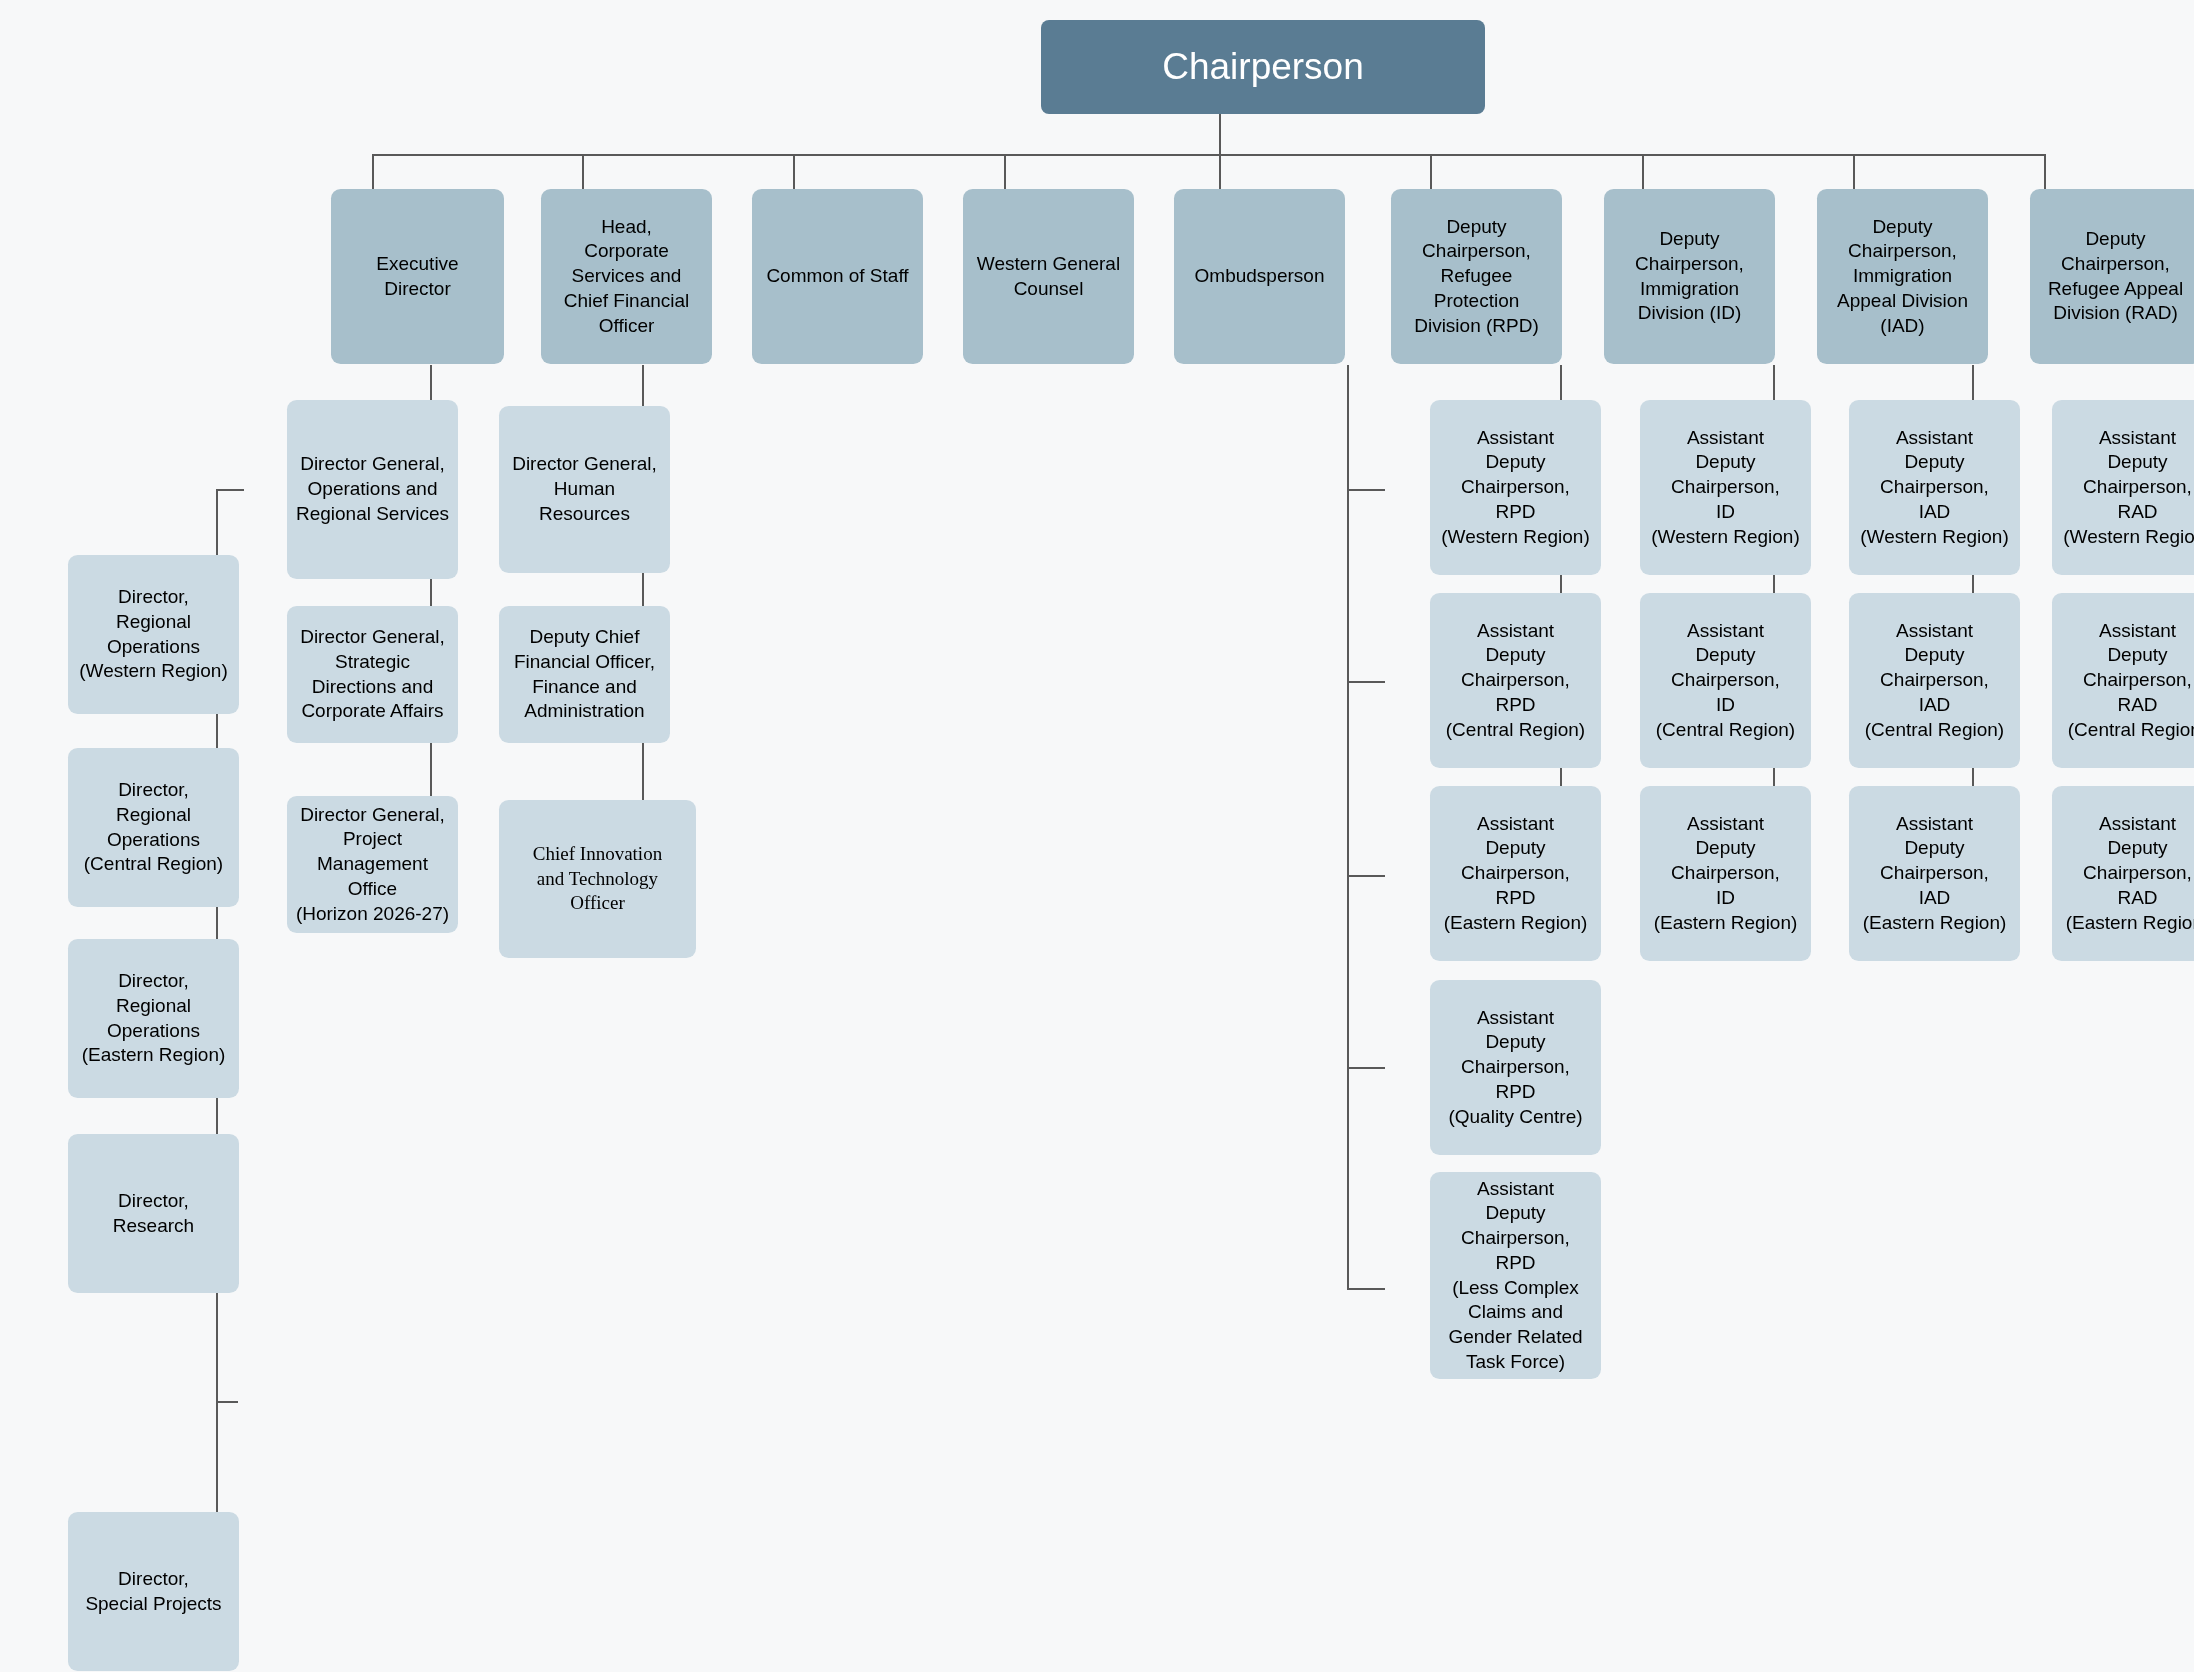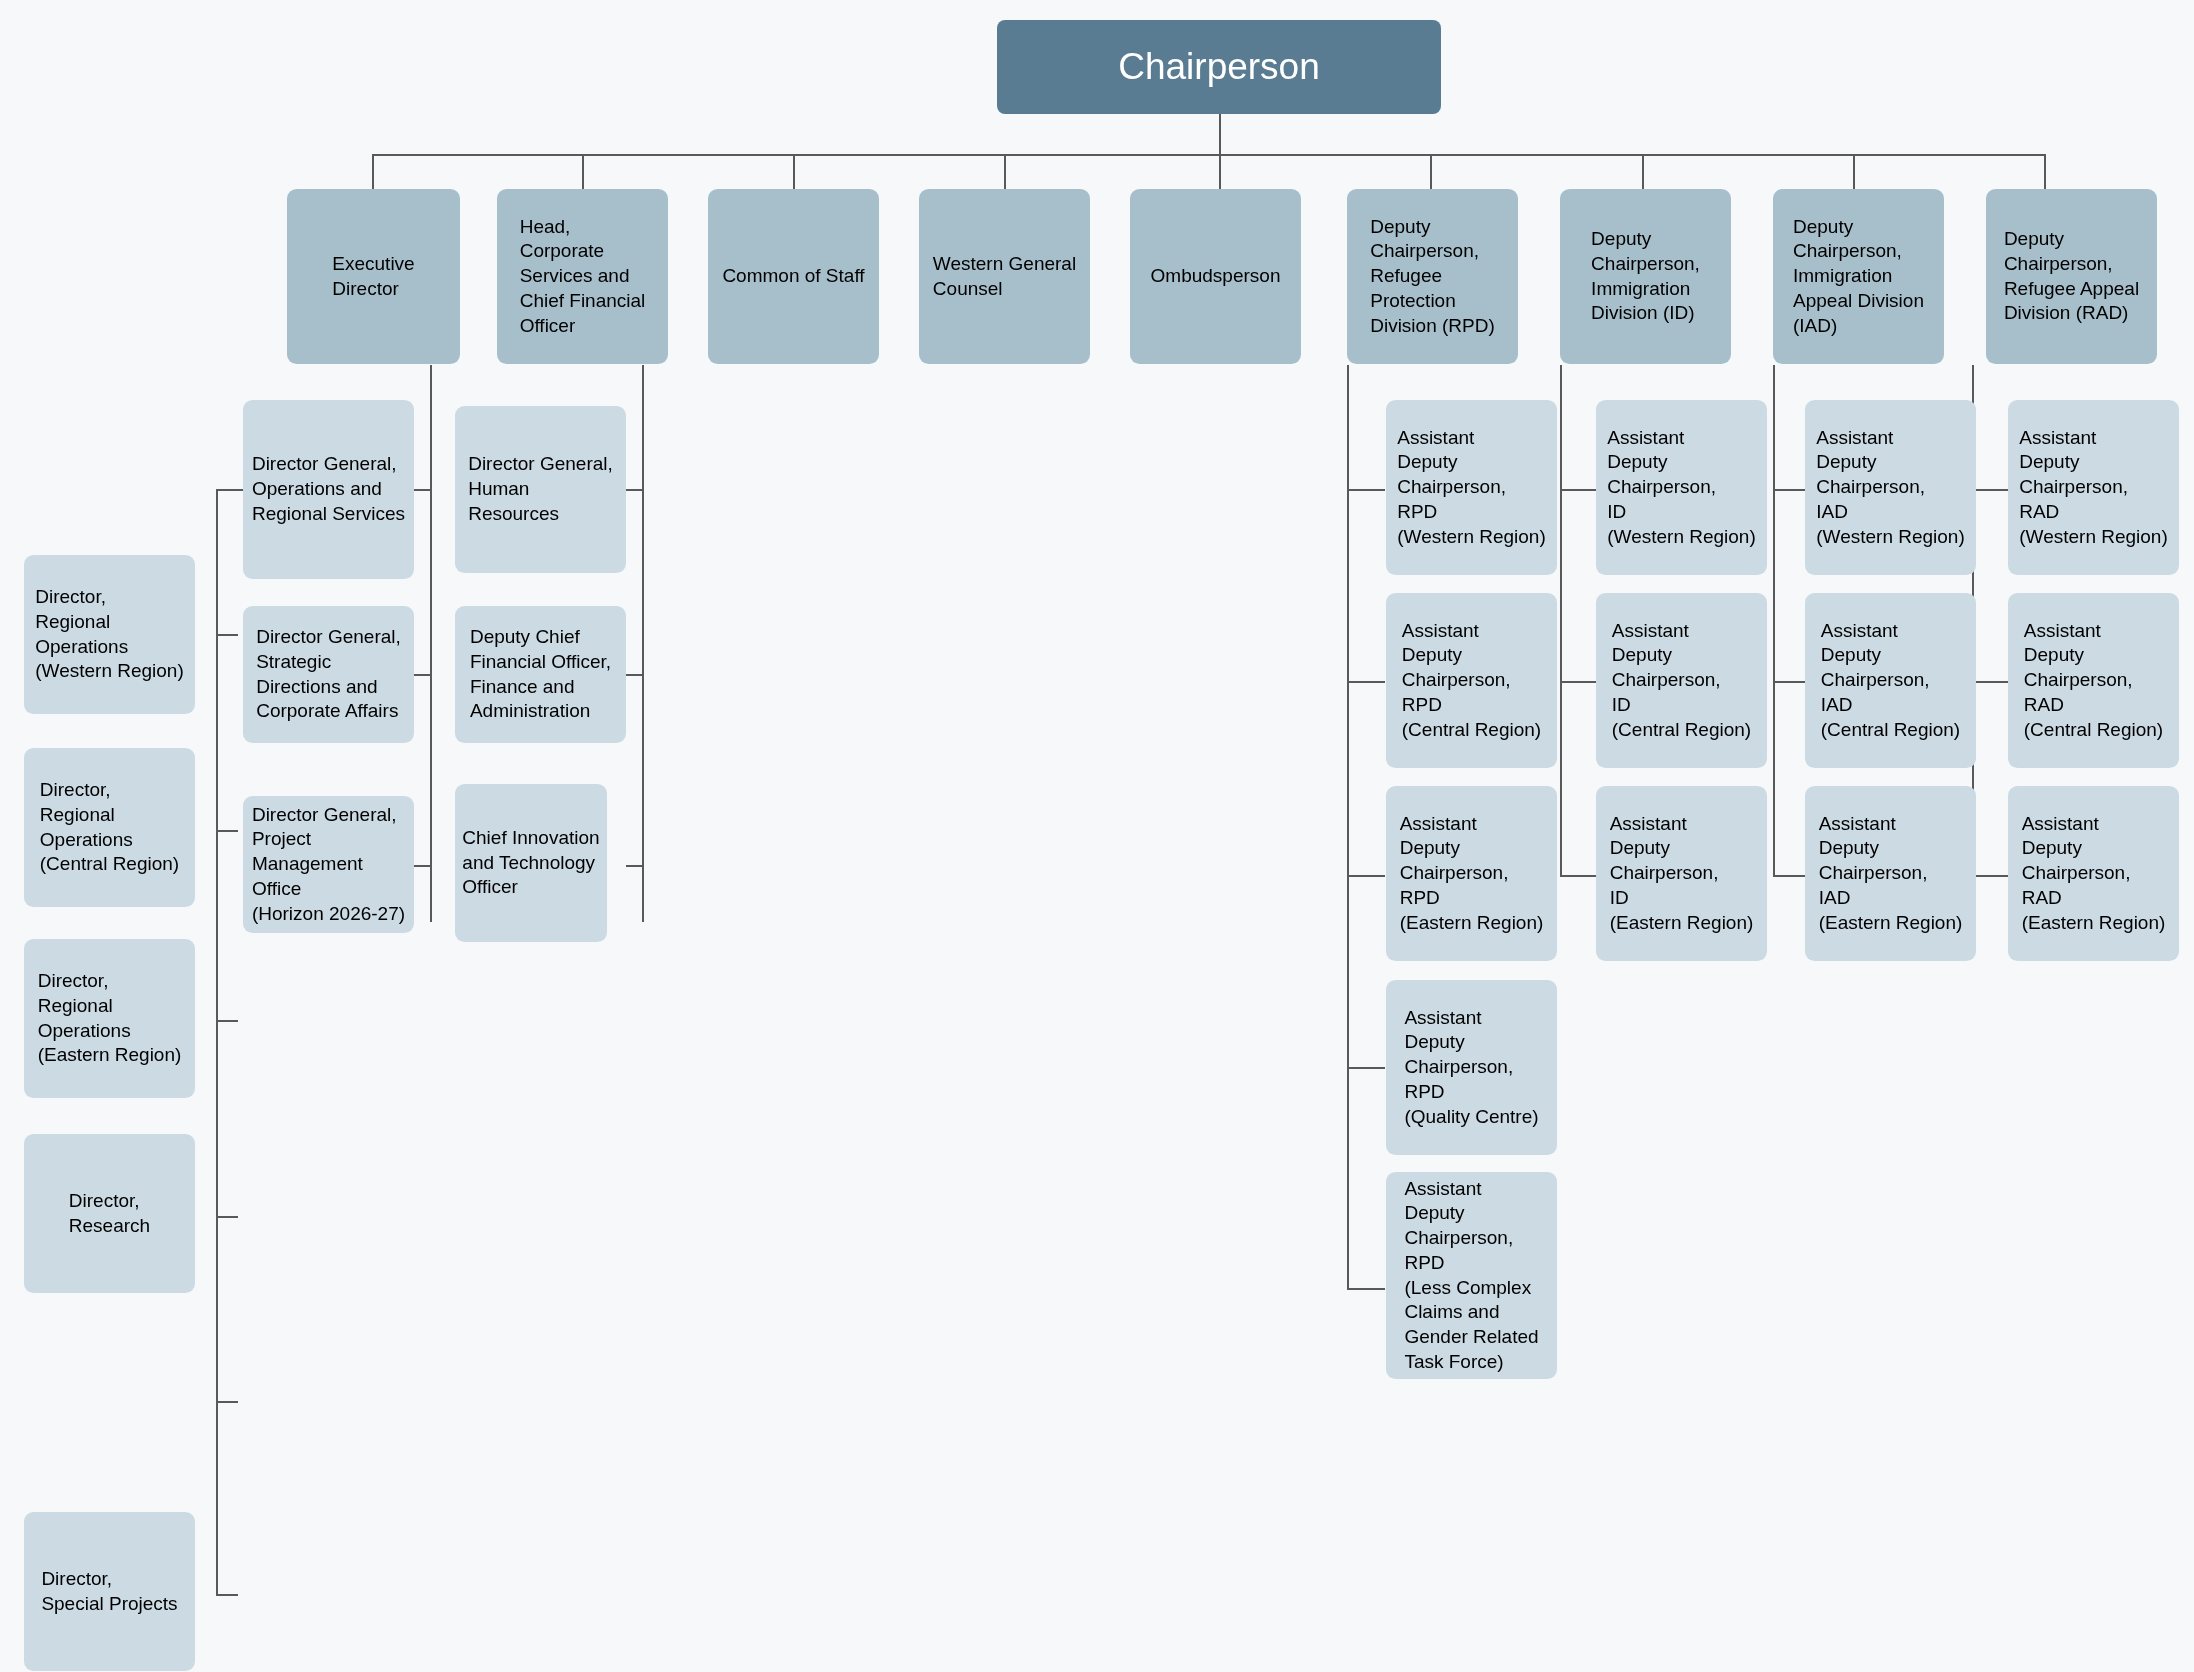--- a/index.html
+++ b/index.html
@@ -15,26 +15,28 @@
     background: #f7f8f9;
     font-family: "Liberation Sans", sans-serif;
     overflow: hidden;
   }
   .node {
     position: absolute;
     box-sizing: border-box;
     display: flex;
     align-items: center;
     justify-content: center;
+    text-align: center;
     border-radius: 9.6px;
     padding: 4.8px 6.4px;
     line-height: 1.30;
     color: #000000;
     white-space: pre-line;
     z-index: 2;
+    margin-left: 44px;
   }
   .node.root {
     background: #5a7c93;
     color: #ffffff;
     font-size: 37px;
     border-radius: 8px;
   }
   .node.level2 {
     background: #a7bfcb;
     font-size: 19px;
@@ -173,21 +175,21 @@
   <div class="node level3" style="left:24px; top:1512px; width:171px; height:159px;">Director,
 Special Projects</div>
 
   <div class="node level3" style="left:455px; top:406px; width:171px; height:167px;">Director General,
 Human
 Resources</div>
   <div class="node level3" style="left:455px; top:606px; width:171px; height:137px;">Deputy Chief
 Financial Officer,
 Finance and
 Administration</div>
-  <div class="node level3" style="left:455px; top:784px; width:152px; height:158px;">Chief Innovation
+  <div class="node level3" style="left:455px; top:800px; width:197px; height:158px;font-family:Liberation Serif, serif;">Chief Innovation
 and Technology
 Officer</div>
 
   <div class="node level3" style="left:1386px; top:400px; width:171px; height:175px;">Assistant
 Deputy
 Chairperson,
 RPD
 (Western Region)</div>
   <div class="node level3" style="left:1386px; top:593px; width:171px; height:175px;">Assistant
 Deputy

